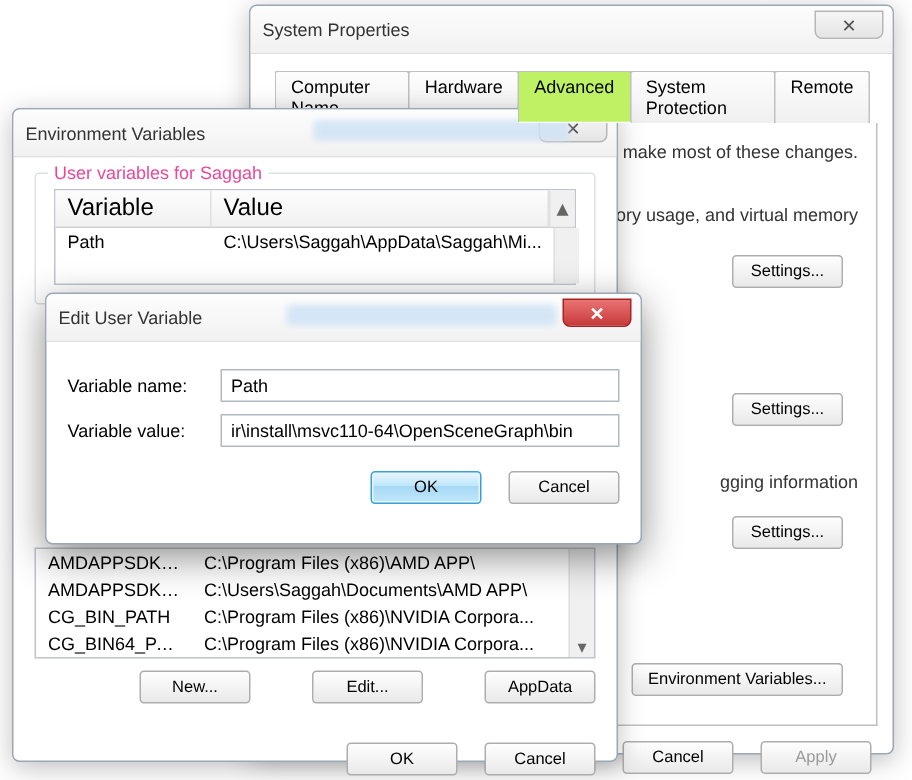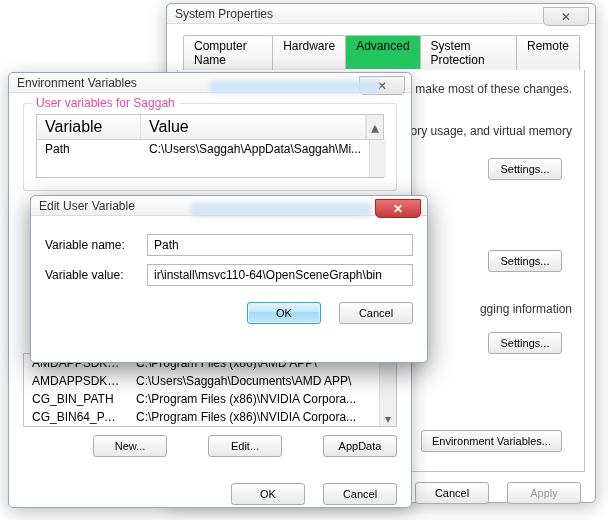--- a/index.html
+++ b/index.html
@@ -15,21 +15,21 @@
     color: #000;
   }
   .window {
     position: absolute;
     background: #fff;
     border: 1px solid #9aa7b5;
     border-radius: 5px;
     box-shadow: 0 4px 18px rgba(0,0,0,0.25);
   }
   .titlebar {
-    height: 20px;
+    height: 32px;
     background: linear-gradient(#fdfdfd,#f1f1f1);
     border-bottom: 1px solid #dcdcdc;
     display: flex;
     align-items: center;
     padding: 0 8px;
     border-radius: 5px 5px 0 0;
     position: relative;
   }
   .titlebar .title { font-size: 12px; color: #333; }
   .close-pill {
@@ -64,21 +64,21 @@
     border: 1px solid #c0c0c0;
     border-bottom: none;
     background: linear-gradient(#fdfdfd,#f0f0f0);
     margin-right: -1px;
     font-size: 12px;
     position: relative;
     top: 1px;
     border-radius: 2px 2px 0 0;
   }
   .tab.active {
-    background: #22c55e;
+    background: #bef264;
     top: 1px;
     border-bottom: 1px solid #fff;
     z-index: 2;
   }
   .btn {
     display: inline-flex;
     align-items: center;
     justify-content: center;
     min-width: 74px;
     height: 22px;

